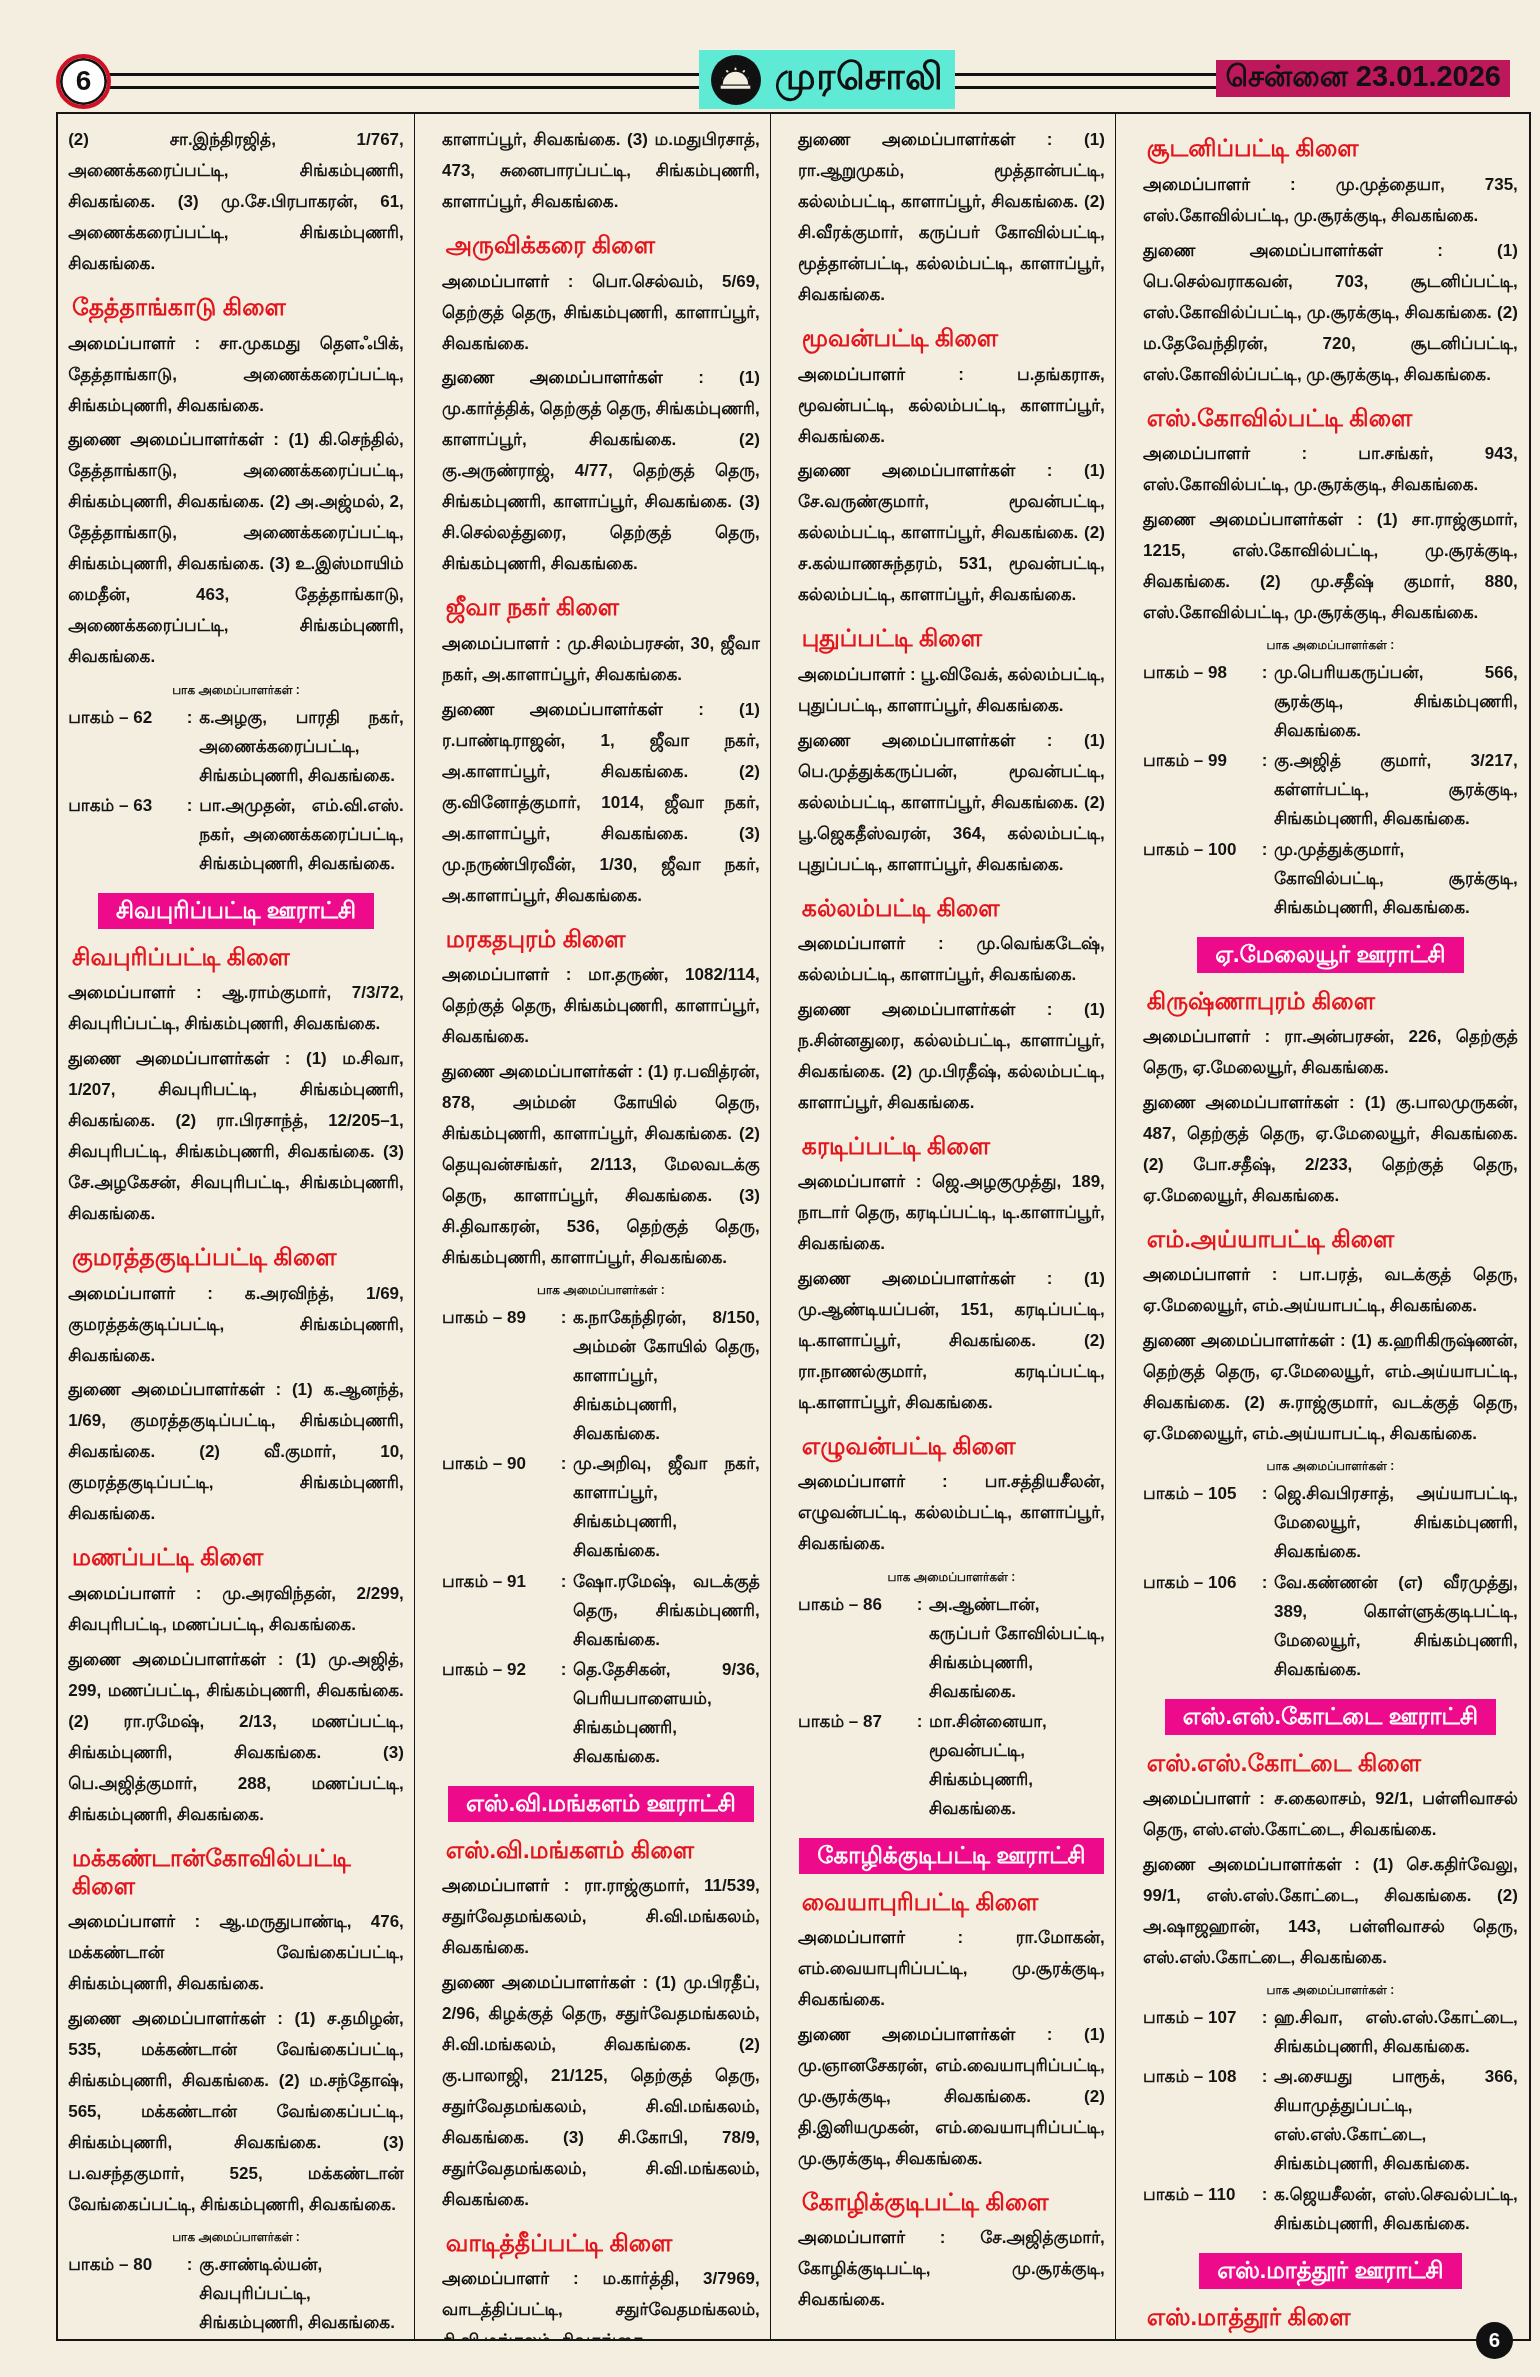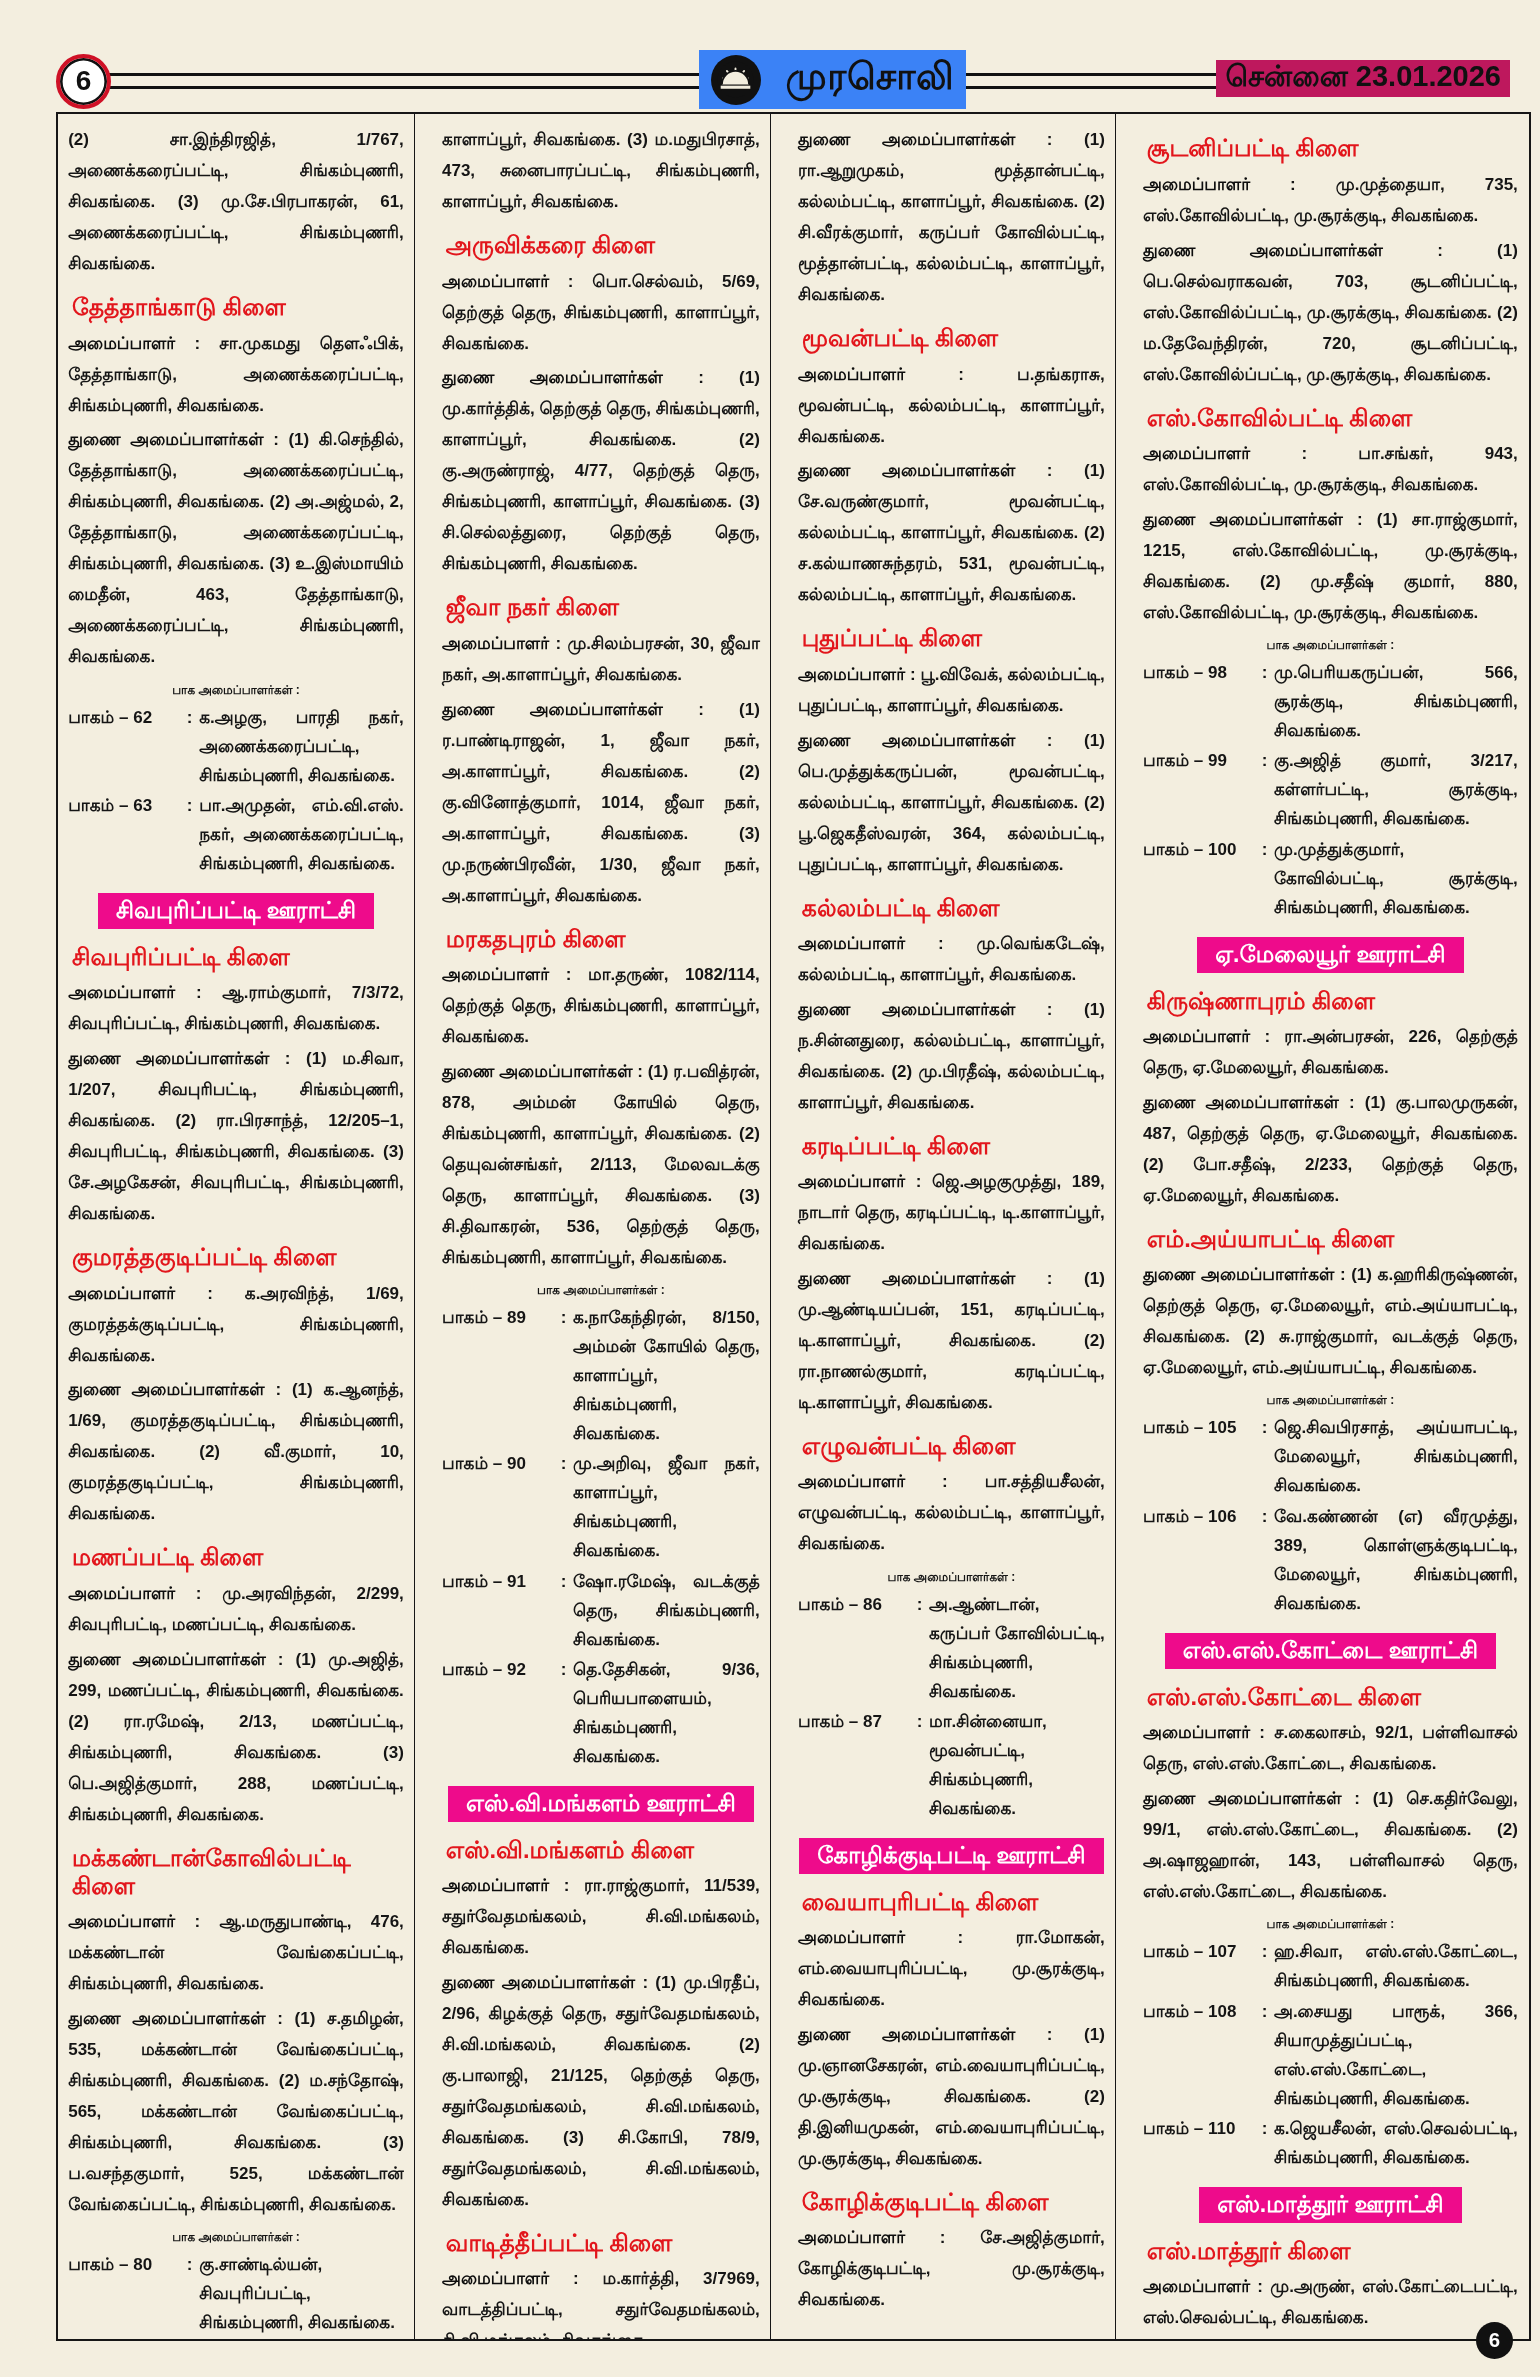--- a/index.html
+++ b/index.html
@@ -14,21 +14,21 @@
   .rules{position:absolute;left:77px;right:38px;top:23px;height:10.2px;
          border-top:3.2px solid #111;border-bottom:3.2px solid #111;}
   .pagenum-circle{
     position:absolute;left:56px;top:3.8px;width:47px;height:47px;border-radius:50%;
     background:#fff;border:4.5px solid #cf1126;box-shadow:inset 0 0 0 2.6px #111;
     display:flex;align-items:center;justify-content:center;
     font-size:28px;font-weight:bold;color:#111;z-index:3;
   }
   .mast-center{
     position:absolute;left:699px;top:0px;height:59px;padding:0 11.5px;
-    background:#3b82f6;display:flex;align-items:center;gap:25px;z-index:2;
+    background:#5eead4;display:flex;align-items:center;gap:14px;z-index:2;
   }
   .sun-badge{width:50px;height:50px;border-radius:50%;background:#111;
     display:flex;align-items:center;justify-content:center;flex:none;}
   .mast-title{font-size:37px;font-weight:bold;color:#111;letter-spacing:0.6px;}
   .mast-date{
     position:absolute;right:31px;top:10.2px;background:#be185d;padding:0 9px;
     font-size:29px;font-weight:bold;color:#111;z-index:2;
   }
   
   .frame{
@@ -219,20 +219,21 @@
       <div class="part">
         <span class="pnum">பாகம் – 100</span>
         <span class="pcolon">:</span>
         <span class="ptext">மு.முத்துக்குமார், கோவில்பட்டி, சூரக்குடி, சிங்கம்புணரி, சிவகங்கை.</span>
       </div>
       <div class="banner">ஏ.மேலையூர் ஊராட்சி</div>
       <div class="head">கிருஷ்ணாபுரம் கிளை</div>
       <div class="para"><span class="plabel">அமைப்பாளர்</span> : ரா.அன்பரசன், 226, தெற்குத் தெரு, ஏ.மேலையூர், சிவகங்கை.</div>
       <div class="para"><span class="plabel">துணை அமைப்பாளர்கள்</span> : (1) கு.பாலமுருகன், 487, தெற்குத் தெரு, ஏ.மேலையூர், சிவகங்கை. (2) போ.சதீஷ், 2/233, தெற்குத் தெரு, ஏ.மேலையூர், சிவகங்கை.</div>
       <div class="head">எம்.அய்யாபட்டி கிளை</div>
+      <div class="para"><span class="plabel">அமைப்பாளர்</span> : பா.பரத், வடக்குத் தெரு, ஏ.மேலையூர், எம்.அய்யாபட்டி, சிவகங்கை.</div>
       <div class="para"><span class="plabel">துணை அமைப்பாளர்கள்</span> : (1) க.ஹரிகிருஷ்ணன், தெற்குத் தெரு, ஏ.மேலையூர், எம்.அய்யாபட்டி, சிவகங்கை. (2) சு.ராஜ்குமார், வடக்குத் தெரு, ஏ.மேலையூர், எம்.அய்யாபட்டி, சிவகங்கை.</div>
       <div class="parts-title">பாக அமைப்பாளர்கள் :</div>
       <div class="part">
         <span class="pnum">பாகம் – 105</span>
         <span class="pcolon">:</span>
         <span class="ptext">ஜெ.சிவபிரசாத், அய்யாபட்டி, மேலையூர், சிங்கம்புணரி, சிவகங்கை.</span>
       </div>
       <div class="part">
         <span class="pnum">பாகம் – 106</span>
         <span class="pcolon">:</span>

